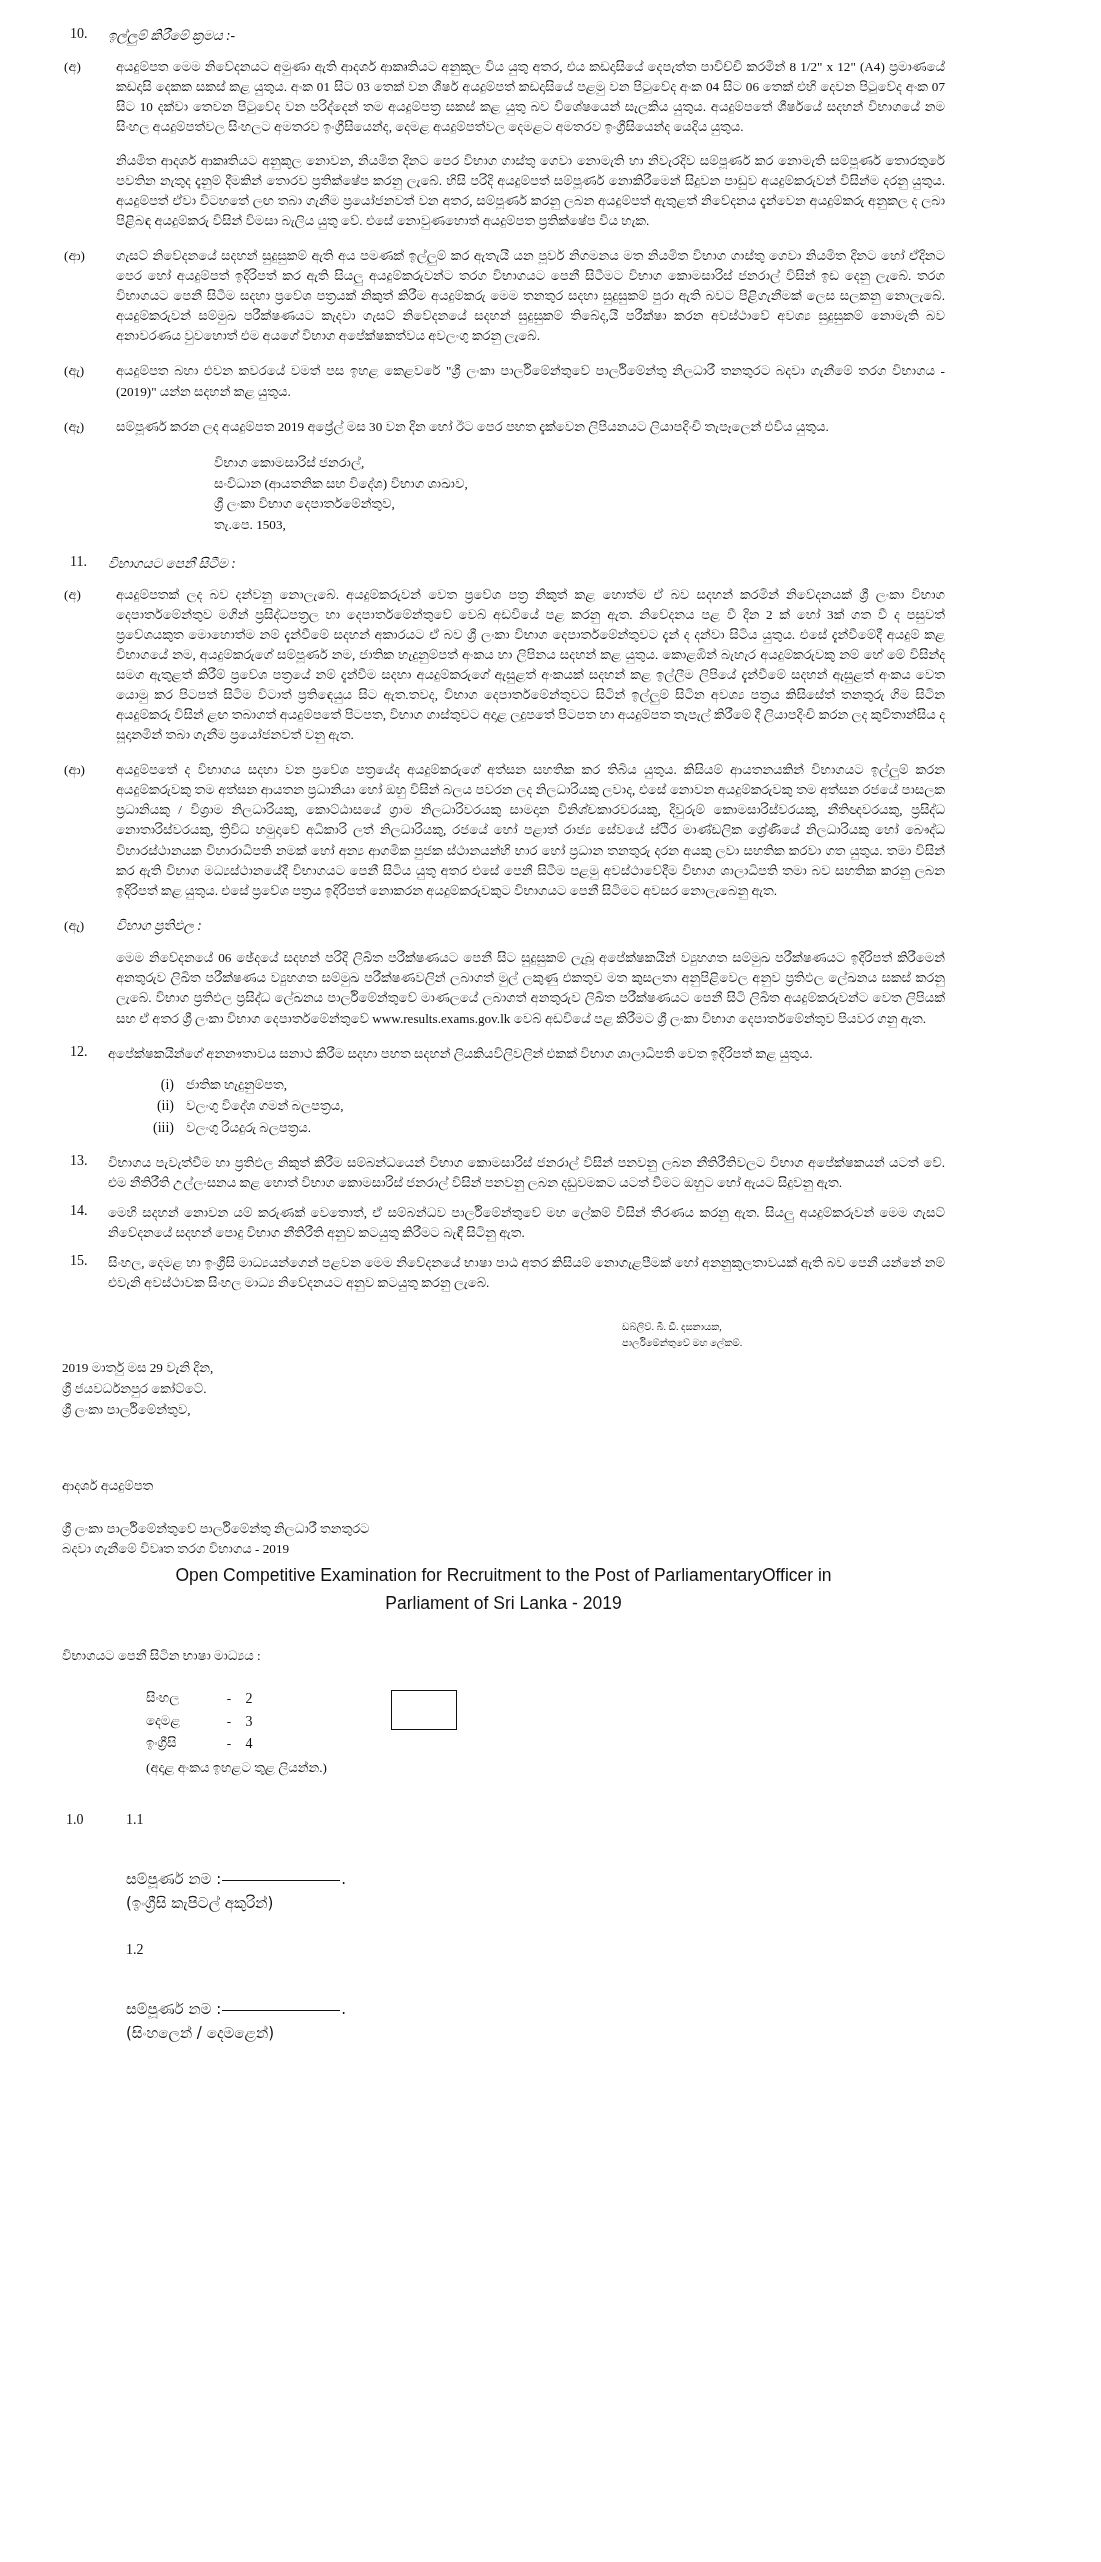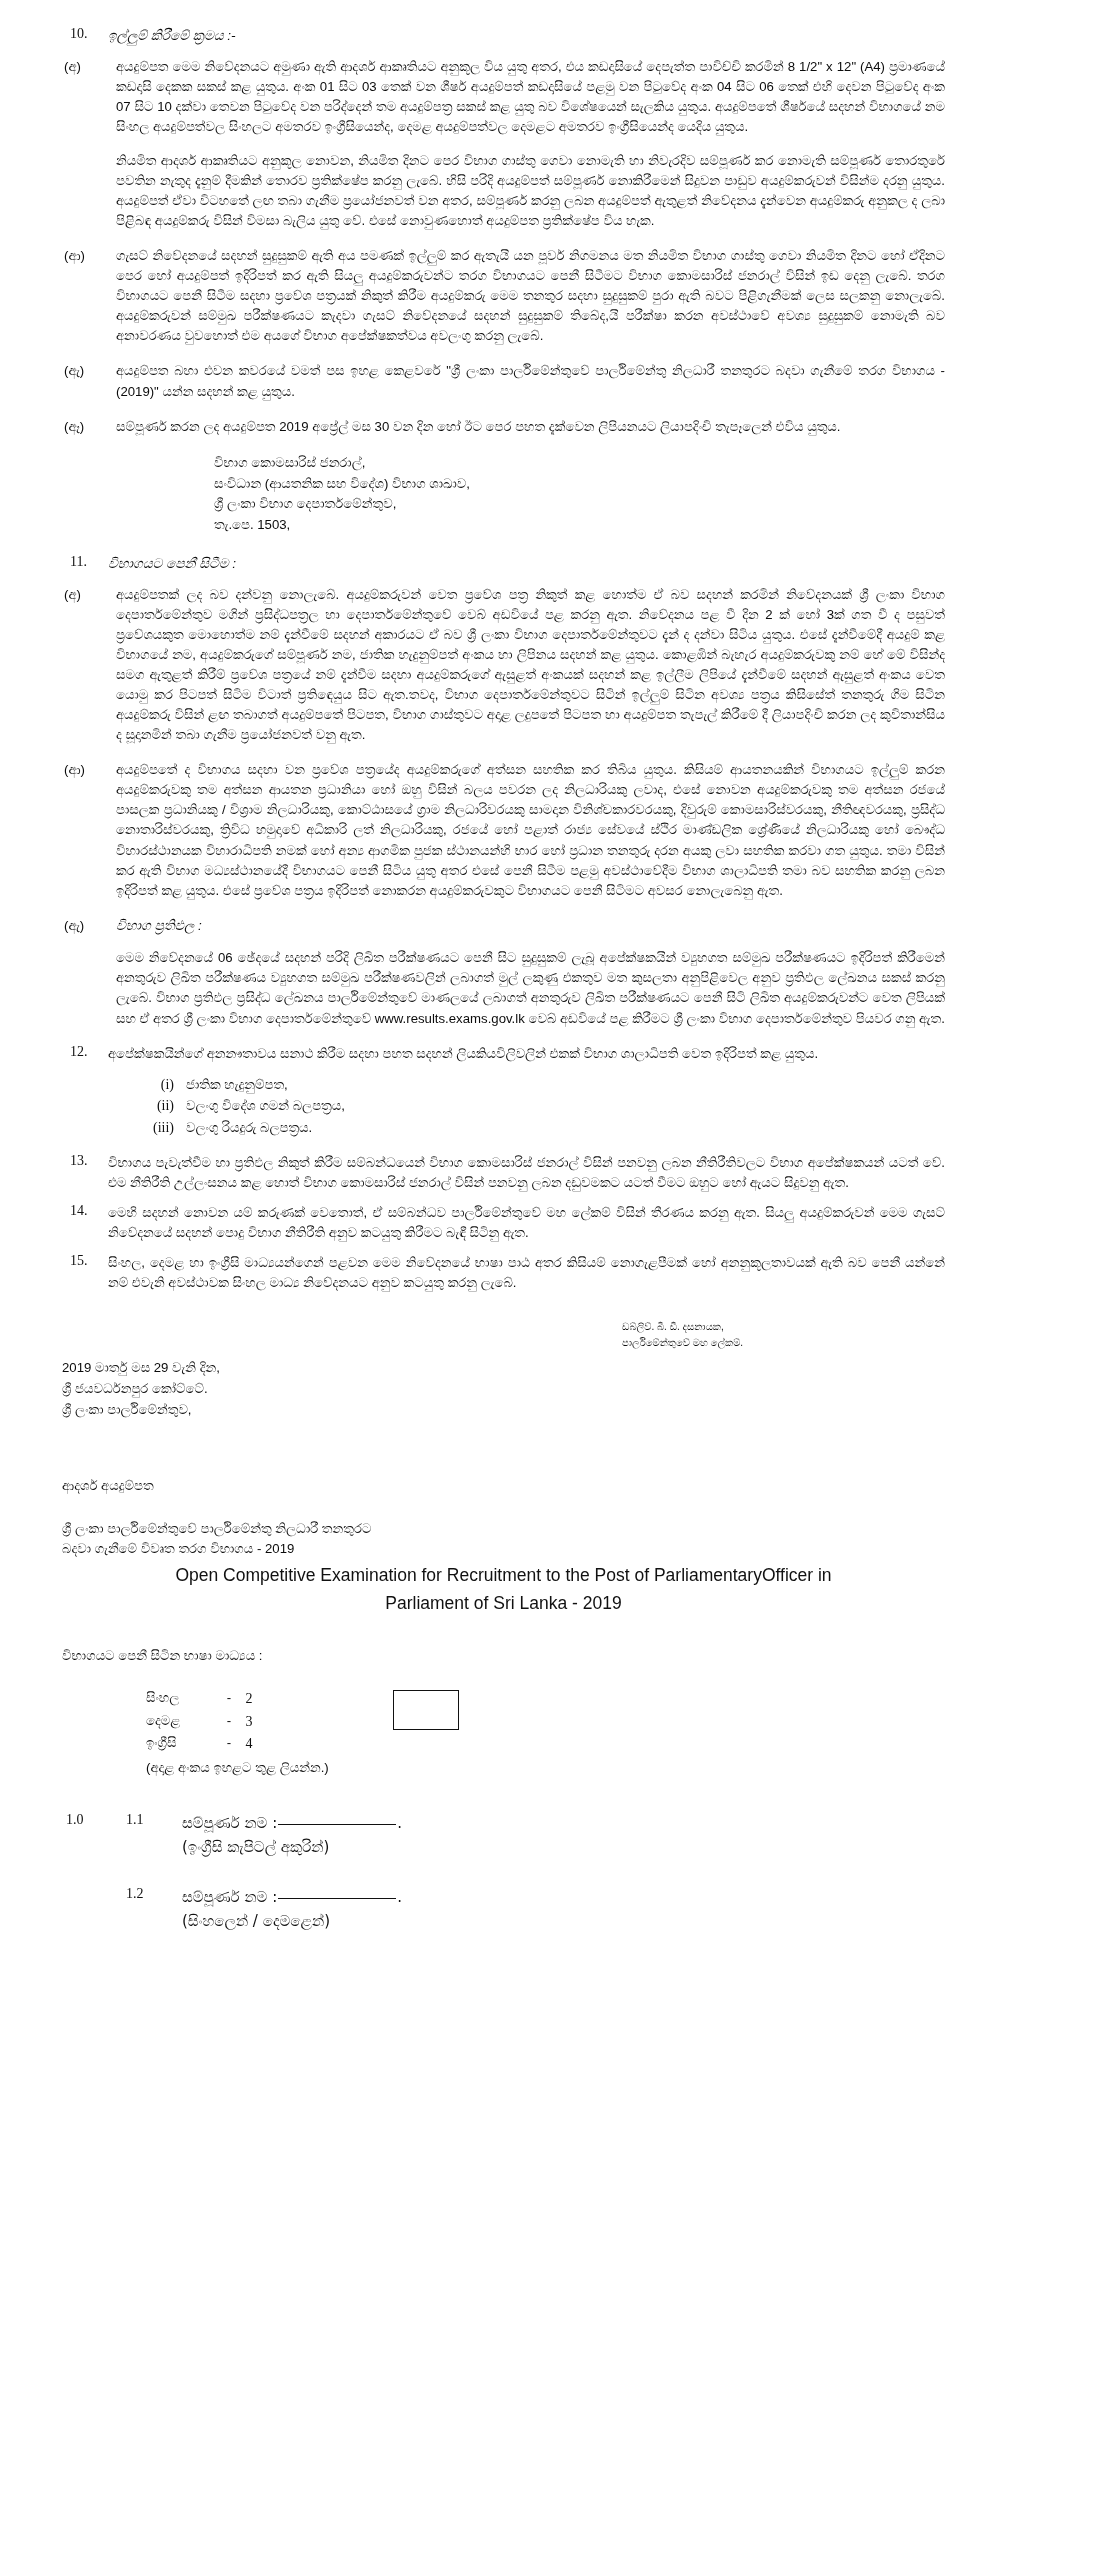--- a/index.html
+++ b/index.html
@@ -19,21 +19,21 @@
   .page {
     width: 1007px;
     min-height: 2562px;
     box-sizing: border-box;
     padding: 26px 62px 30px 62px;
     position: relative;
   }
 
   
   .si {
-    font-family: Liberation Sans, sans-serif;
+    font-family: Liberation Serif, serif;
     font-size: 13.2px;
     line-height: 1.52;
     text-align: justify;
     color: #0c0c0c;
   }
 
   
   .clause {
     display: flex;
     align-items: flex-start;
@@ -170,21 +170,21 @@
   }
 
   .q-block { margin-top: 34px; display: flex; align-items: flex-start; }
   .q-major {
     width: 64px; flex: 0 0 64px;
     font-family: "Liberation Serif", "DejaVu Serif", serif;
     font-size: 14px;
     padding-left: 4px; box-sizing: border-box;
   }
   .q-items { flex: 1 1 auto; }
-  .q-row { display: flex; align-items: flex-start; margin-bottom: 26px; }
+  .q-row { display: flex; align-items: flex-start; margin-bottom: 26px; flex-direction: column; }
   .q-row:last-child { margin-bottom: 0; }
   .q-num {
     width: 56px; flex: 0 0 56px;
     font-family: "Liberation Serif", "DejaVu Serif", serif;
     font-size: 14px;
   }
   .q-text { flex: 1 1 auto; font-size: 15px; line-height: 1.55; }
   .fill-rule {
     display: inline-block;
     width: 118px;

